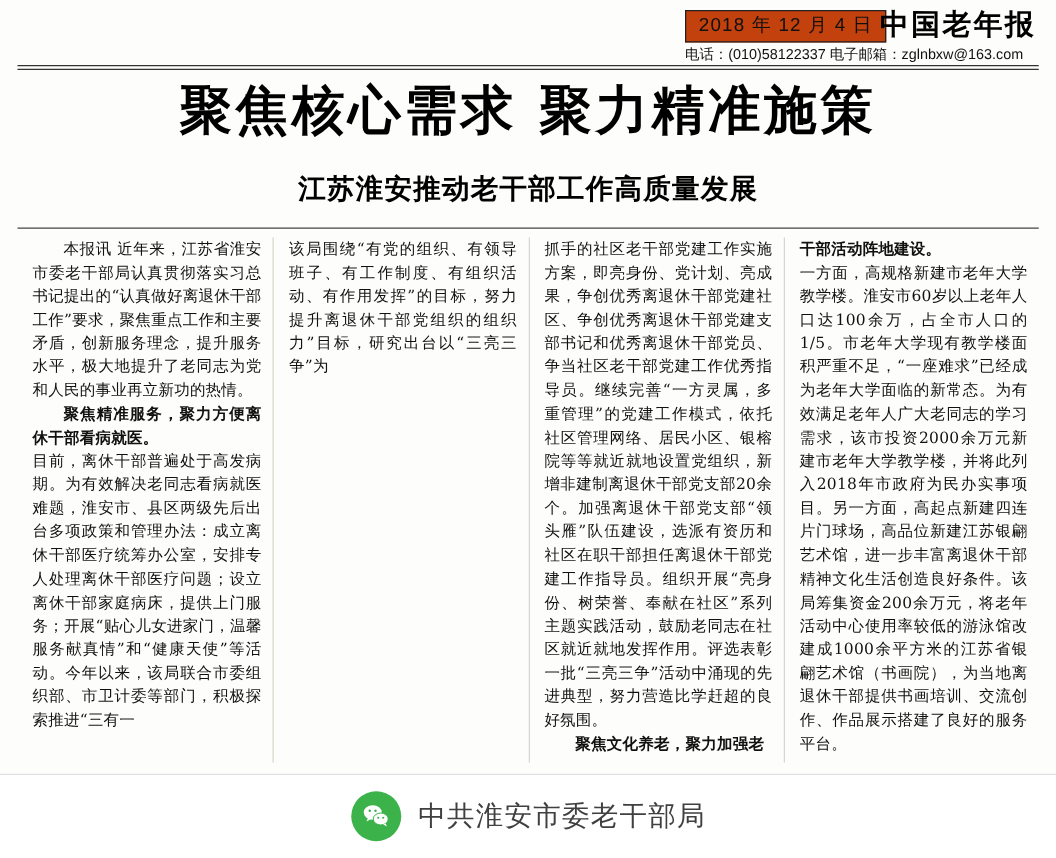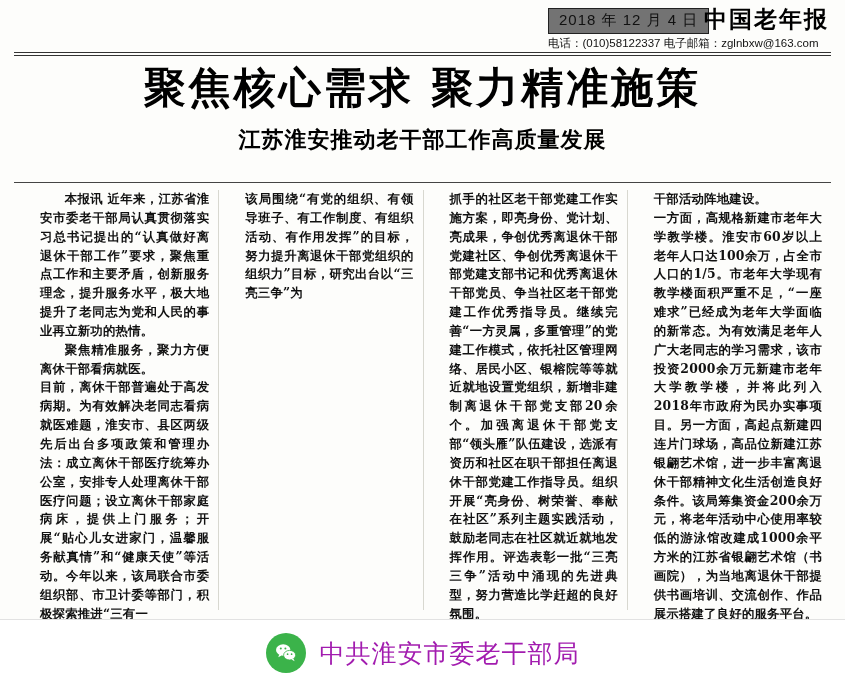--- a/index.html
+++ b/index.html
@@ -31,21 +31,21 @@
   }
   .date-box {
     position: absolute;
     left: 548px;
     top: 8px;
     border: 1px solid #222;
     padding: 2px 10px 3px 10px;
     font-size: 15px;
     letter-spacing: 1px;
     font-family: "Liberation Sans", sans-serif;
-    background: #737373;
+    background: #c2410c;
   }
   .paper-name {
     position: absolute;
     right: 16px;
     top: 4px;
     font-size: 23px;
     font-weight: bold;
     letter-spacing: 2px;
     font-family: "DejaVu Serif", serif;
     color: #000;
@@ -86,21 +86,21 @@
   }
   .headline {
     font-size: 42px;
     font-weight: bold;
     letter-spacing: 3px;
     font-family: "DejaVu Serif", serif;
     color: #000;
     line-height: 1.25;
   }
   .subheadline {
-    margin-top: 10px;
+    margin-top: 21px;
     font-size: 22px;
     font-weight: bold;
     letter-spacing: 1px;
     font-family: "DejaVu Serif", serif;
     color: #000;
   }
   .hr-under-head {
     position: absolute;
     left: 14px;
     right: 14px;
@@ -124,21 +124,21 @@
     padding: 0 9px;
     font-size: 12.4px;
     line-height: 1.52;
     text-align: justify;
     text-justify: inter-ideograph;
     letter-spacing: 0.2px;
     position: relative;
     font-family: "DejaVu Serif", serif;
   }
   .col + .col { border-left: 1px solid #d8d8d0; }
-  .col p { margin: 0 0 0 17px; text-indent: 2em; font-weight: bold; }
+  .col p { margin: 0 0 0 3px; text-indent: 2em; }
   .col p.noindent { text-indent: 0; }
   .lead { font-weight: bold; }
   .subhead {
     font-weight: bold;
     text-indent: 2em;
     display: block;
   }
   .byline {
     text-align: right;
     margin-top: 6px;
@@ -163,22 +163,22 @@
     width: 40px;
     height: 40px;
     border-radius: 50%;
     background: #3bb34a;
     display: flex;
     align-items: center;
     justify-content: center;
   }
   .wechat-badge svg { display: block; }
   .footer-text {
-    font-size: 25px;
-    color: #a21caf;
+    font-size: 22px;
+    color: #404040;
     font-family: Liberation Serif, serif;
     letter-spacing: 1px;
   }
 </style>
 </head>
 <body>
 
 <div class="page">
 
   <div class="masthead">

